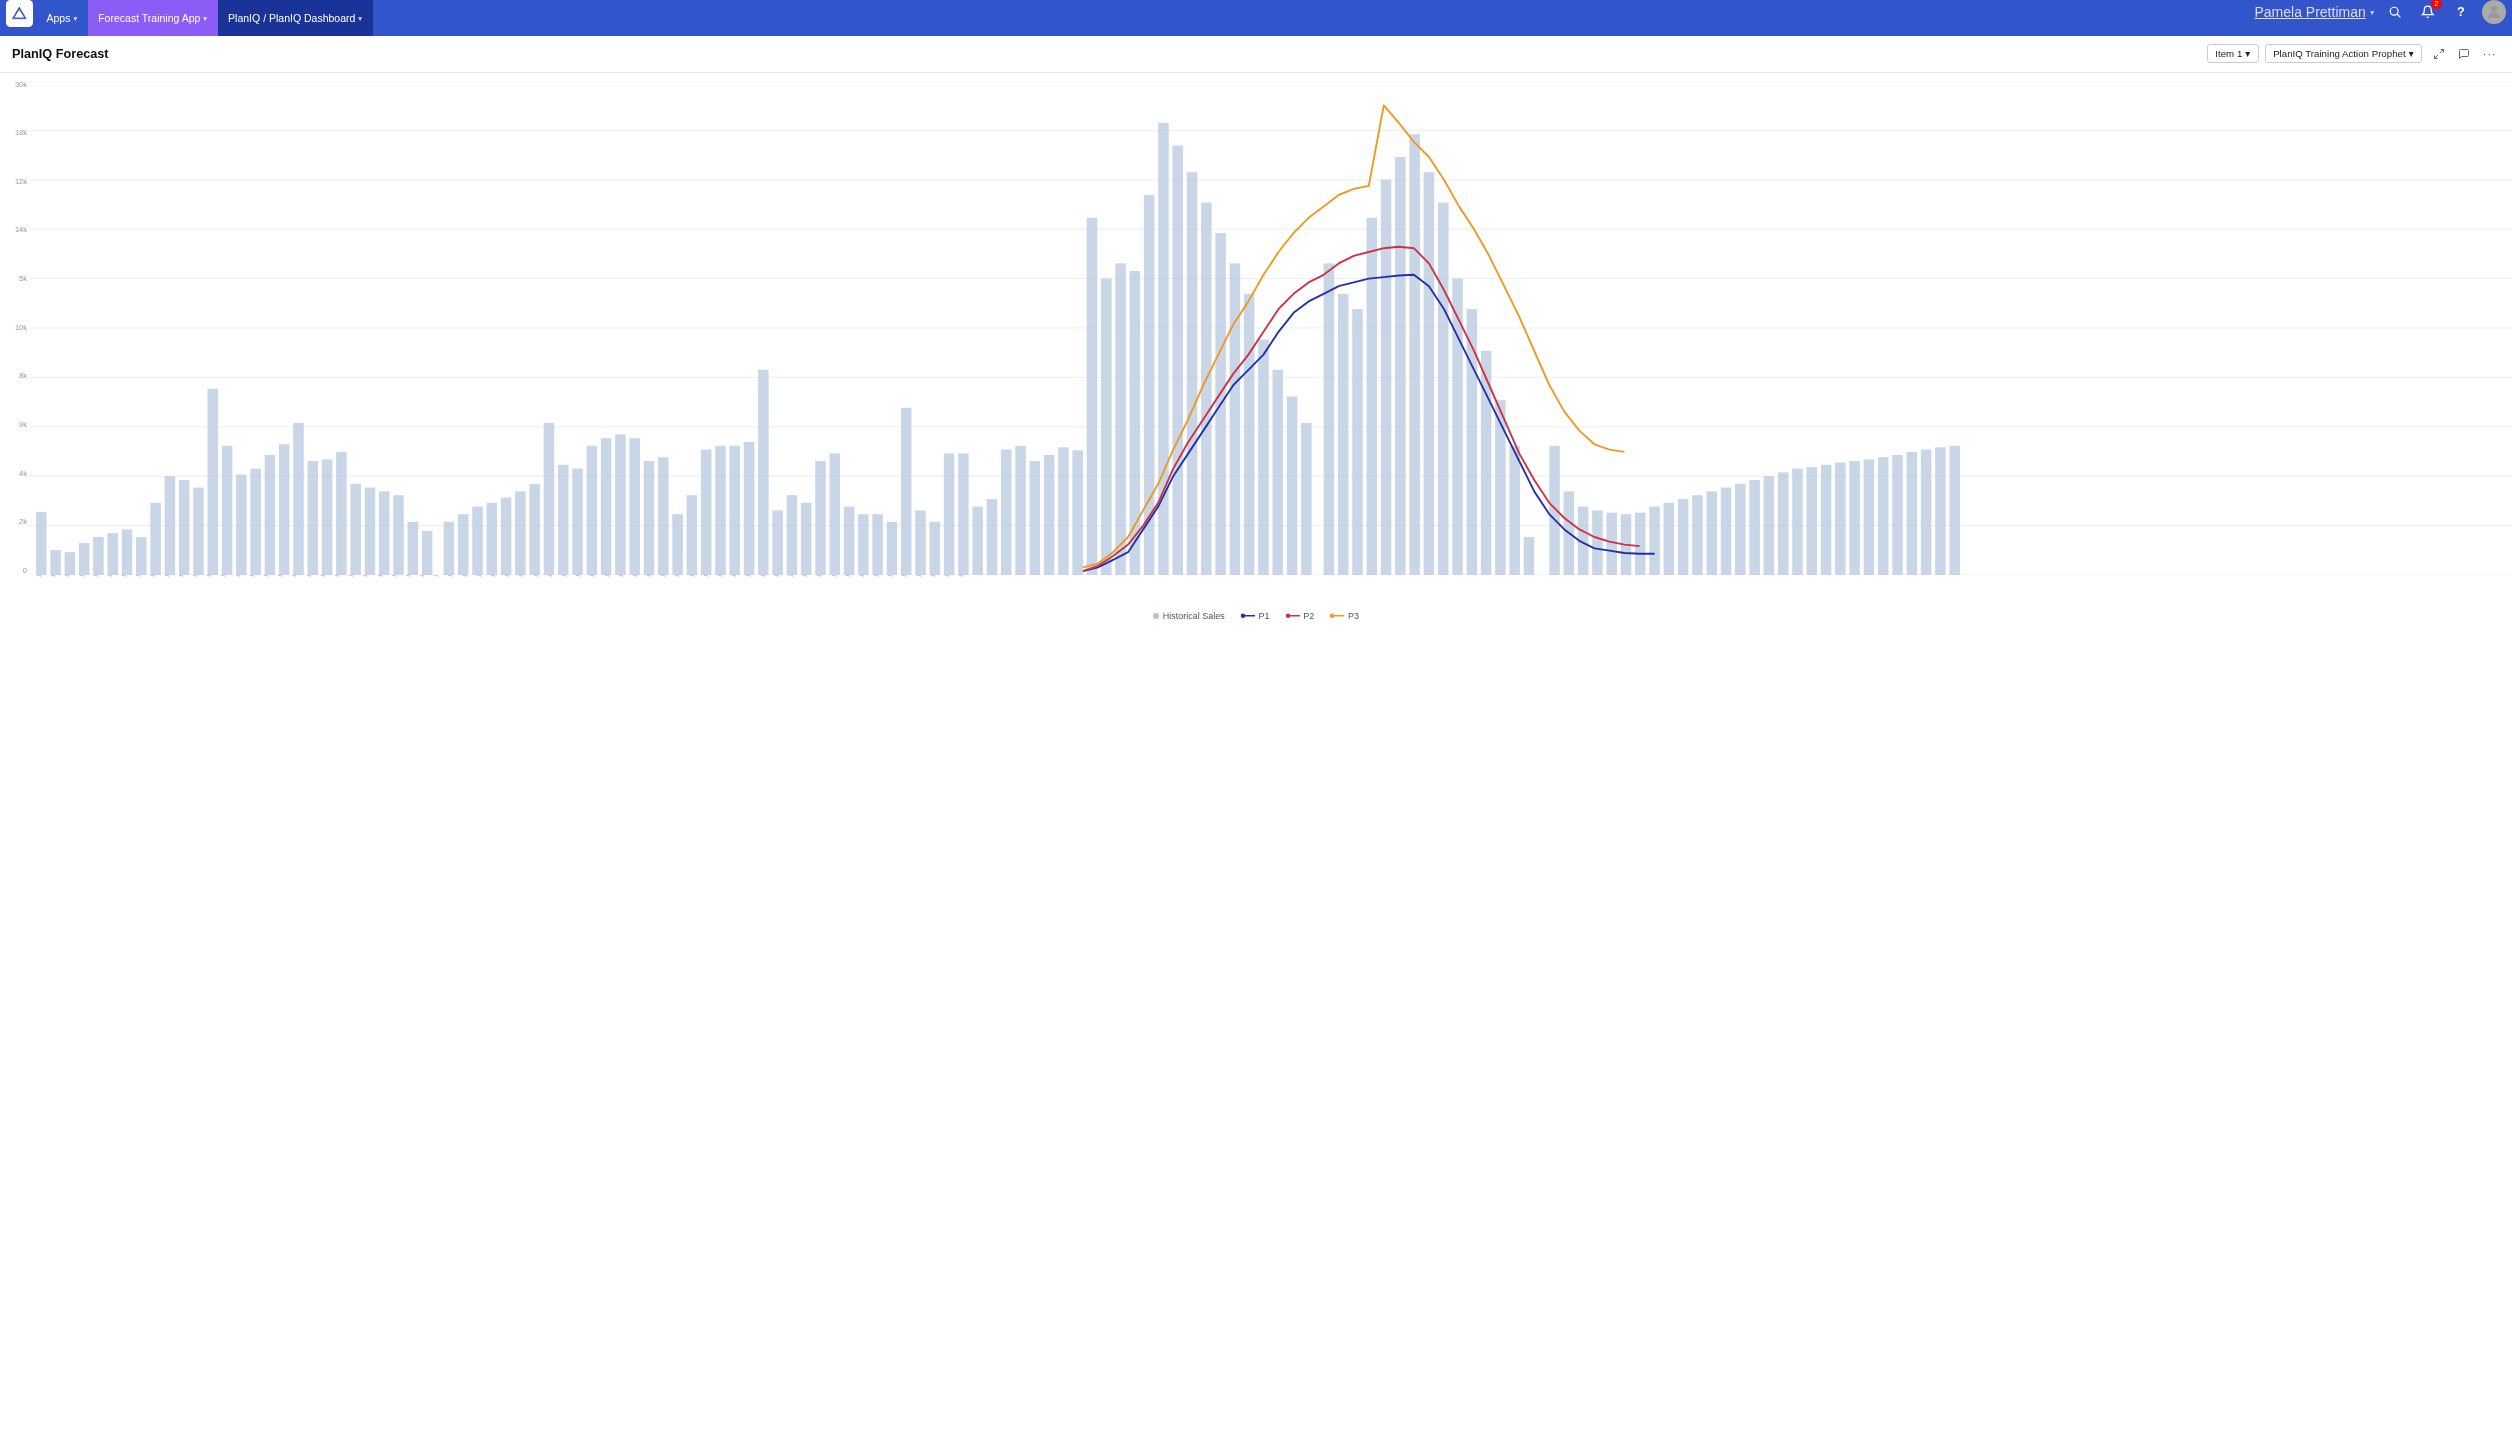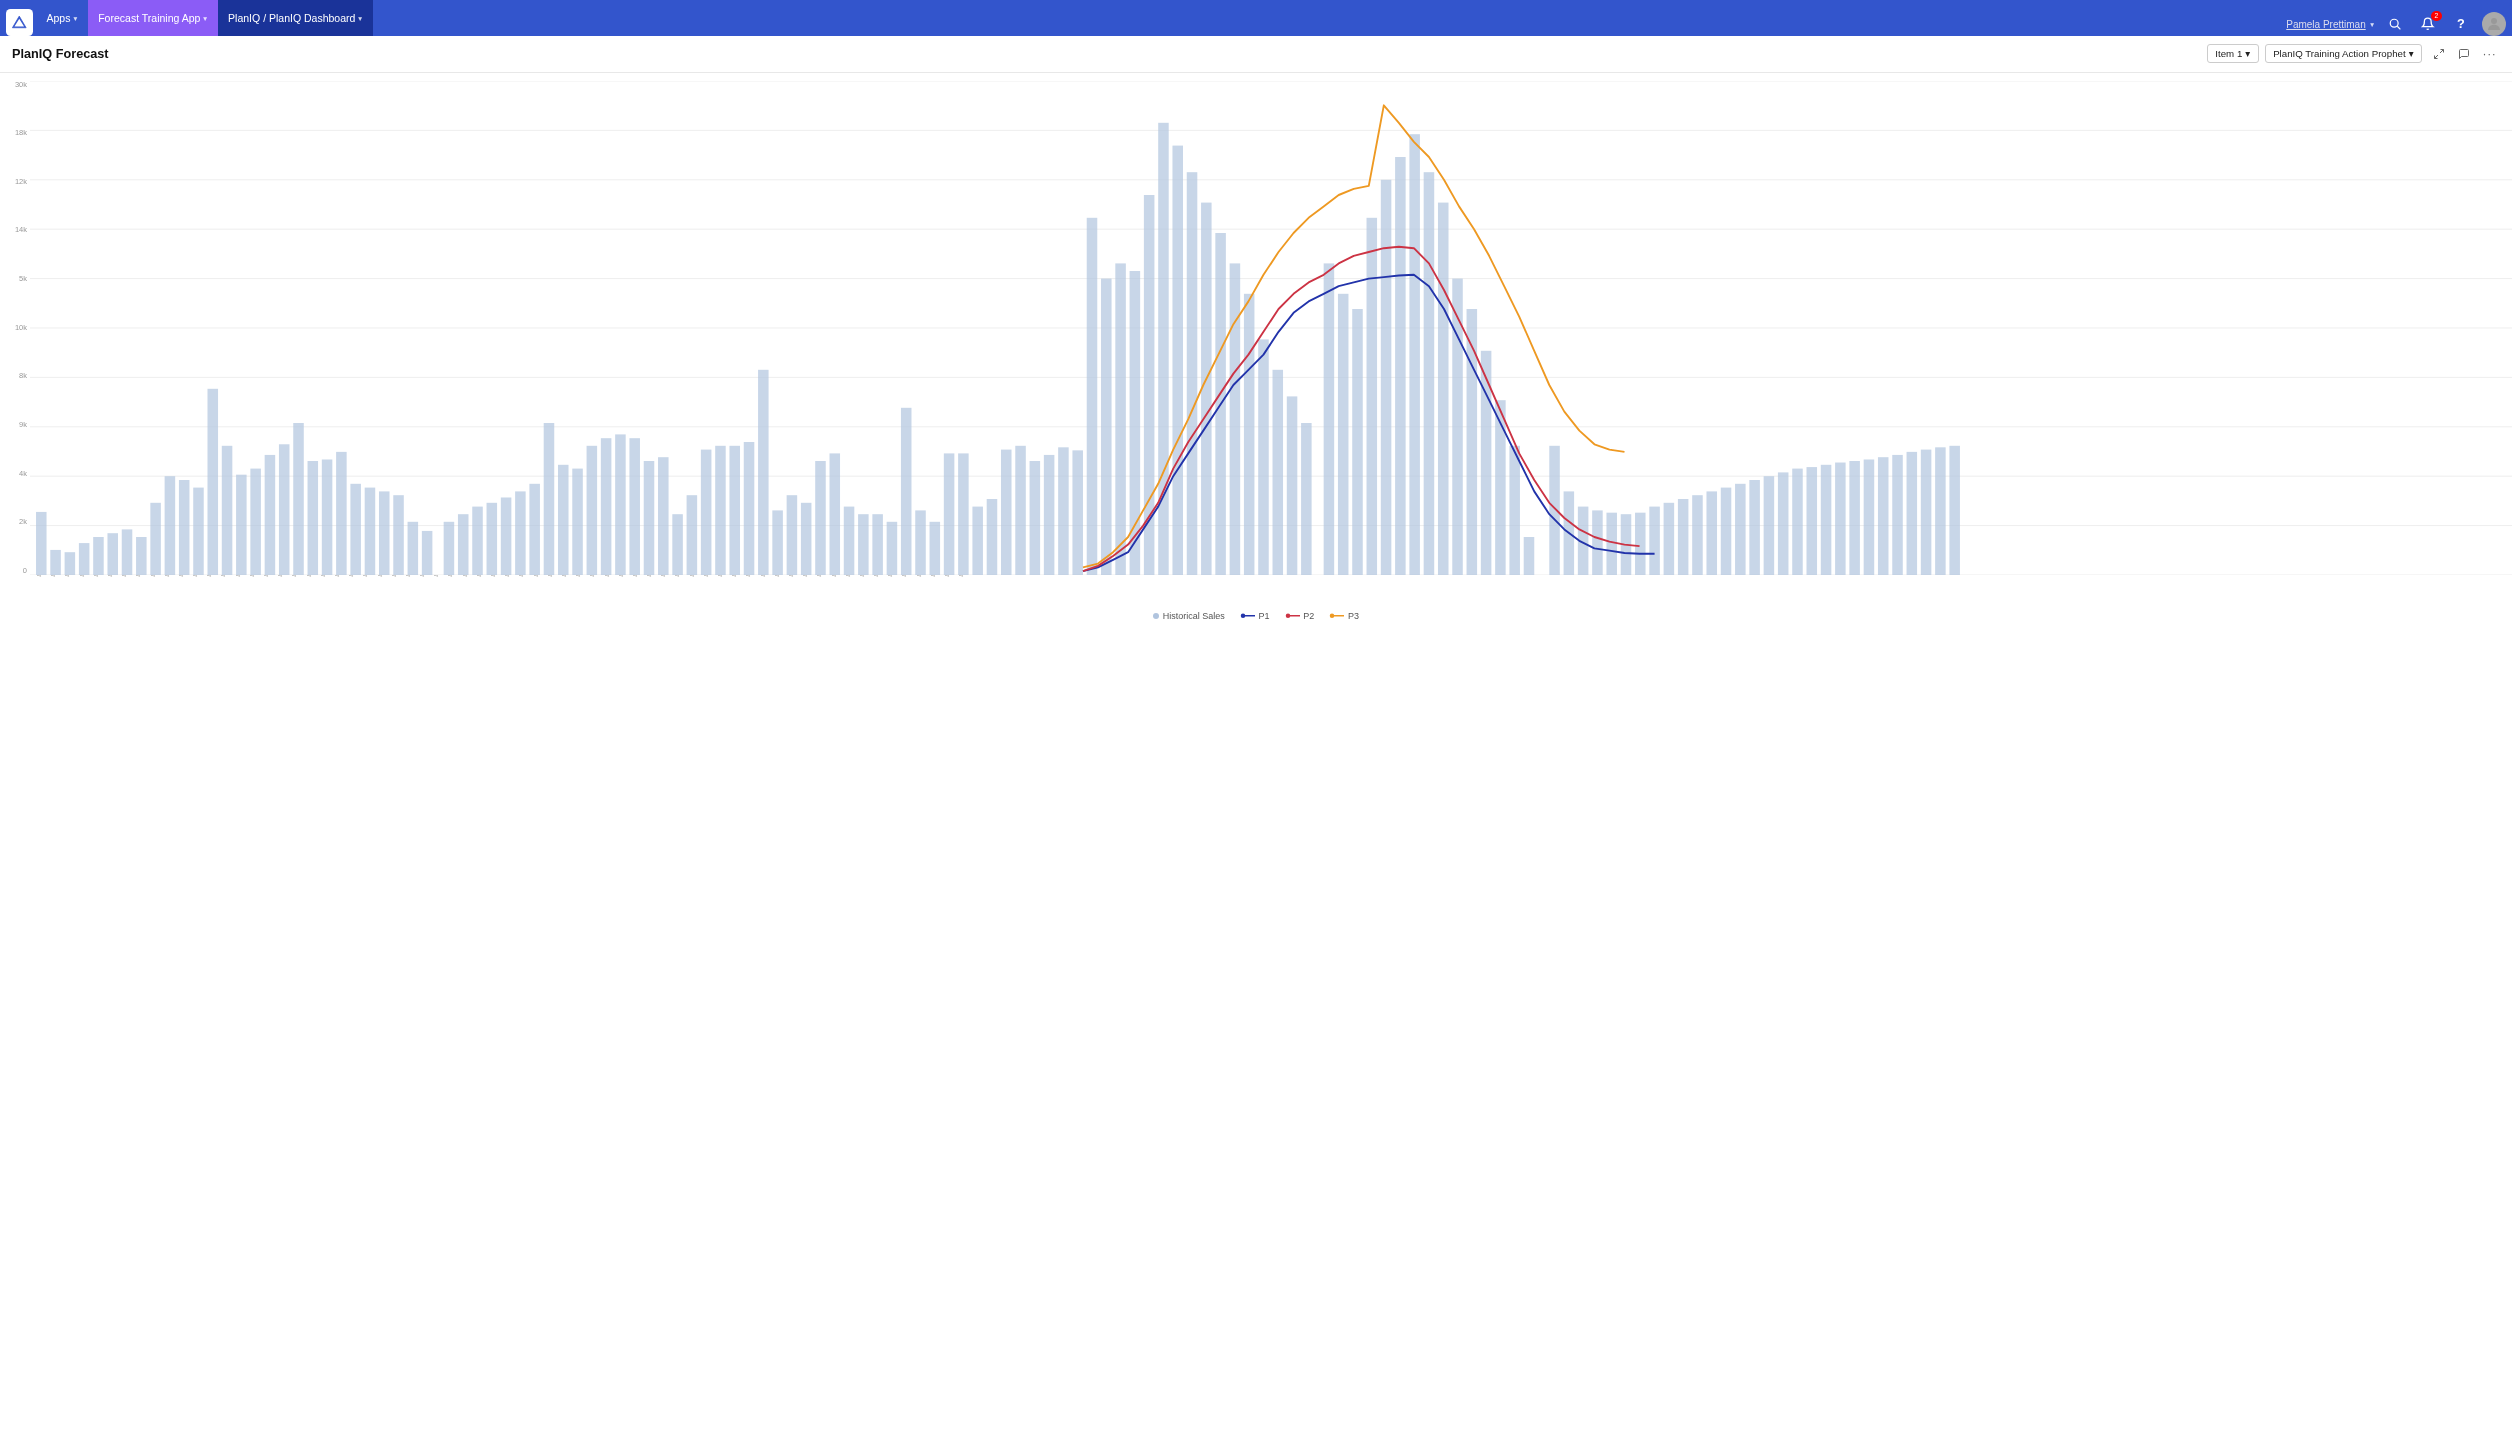--- a/index.html
+++ b/index.html
@@ -2,21 +2,21 @@
 <html style="font-size:12px"><head>
   <meta charset="utf-8">
   <style>
     * { margin: 0; padding: 0; box-sizing: border-box; }
     body { font-family: -apple-system, BlinkMacSystemFont, 'Segoe UI', Arial, sans-serif; background: #fff; overflow-x: hidden; }
 
     
     .topnav {
       background: #3355cc;
       display: flex;
-      align-items: flex-end;
+      align-items: flex-start;
       height: 36px;
       padding: 0 6px;
       gap: 0;
     }
     .topnav-logo {
       width: 27px; height: 27px;
       background: #fff;
       border-radius: 4.5px;
       display: flex; align-items: center; justify-content: center;
       margin-right: 3px;
@@ -217,21 +217,21 @@
     <span class="topnav-chevron">▾</span>
   </div>
 
   <div class="topnav-item darker">
     <span>PlanIQ / PlanIQ Dashboard</span>
     <span class="topnav-chevron">▾</span>
   </div>
 
   <div class="topnav-right">
     <div class="topnav-user">
-      <span style="font-size:10px;color:#dde;text-decoration:underline;">Pamela Prettiman</span>
+      <span style="font-size:14px;color:#dde;text-decoration:underline;">Pamela Prettiman</span>
       <span class="topnav-chevron">▾</span>
     </div>
     <div class="topnav-icon">
       <svg width="13.5" height="13.5" viewBox="0 0 24 24" fill="none" stroke="#fff" stroke-width="2.2">
         <circle cx="11" cy="11" r="7"></circle>
           <line x1="16.5" y1="16.5" x2="22" y2="22"></line>
       </svg>
     </div>
     <div class="topnav-icon notif-wrap">
       <svg width="13.5" height="13.5" viewBox="0 0 24 24" fill="none" stroke="#fff" stroke-width="2.2">

